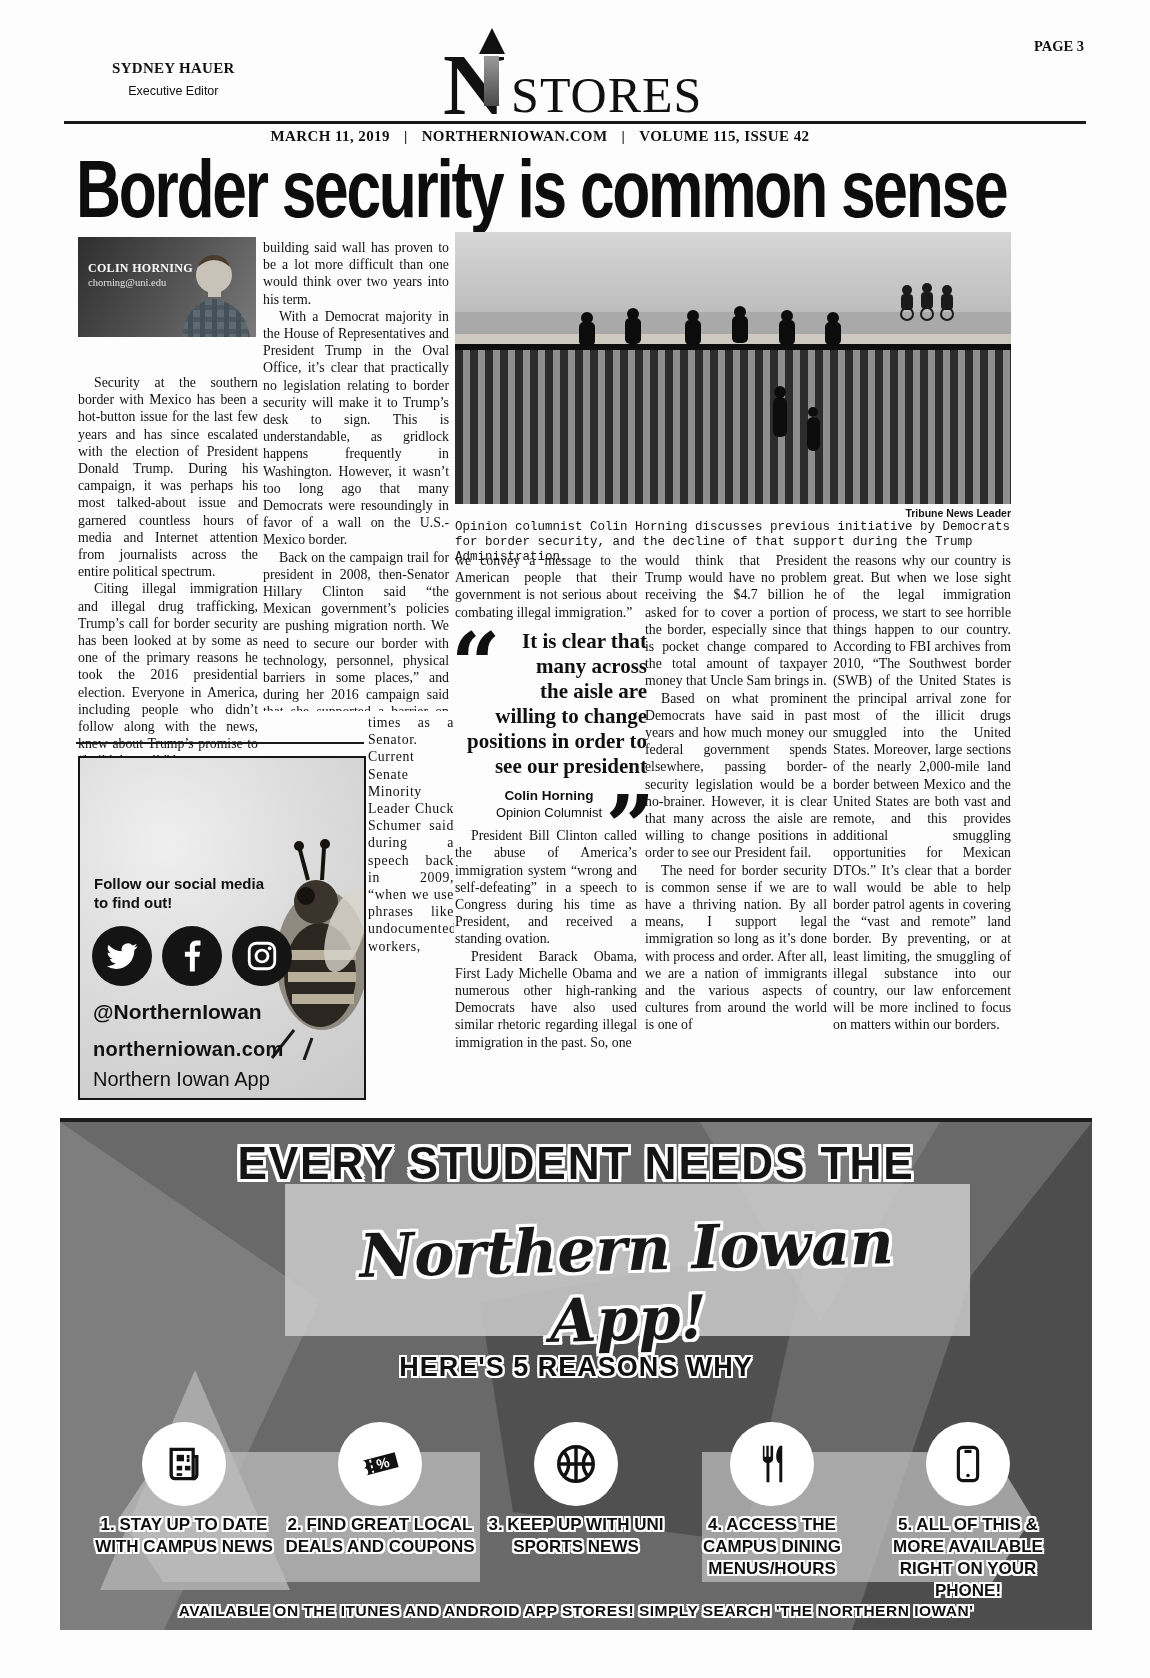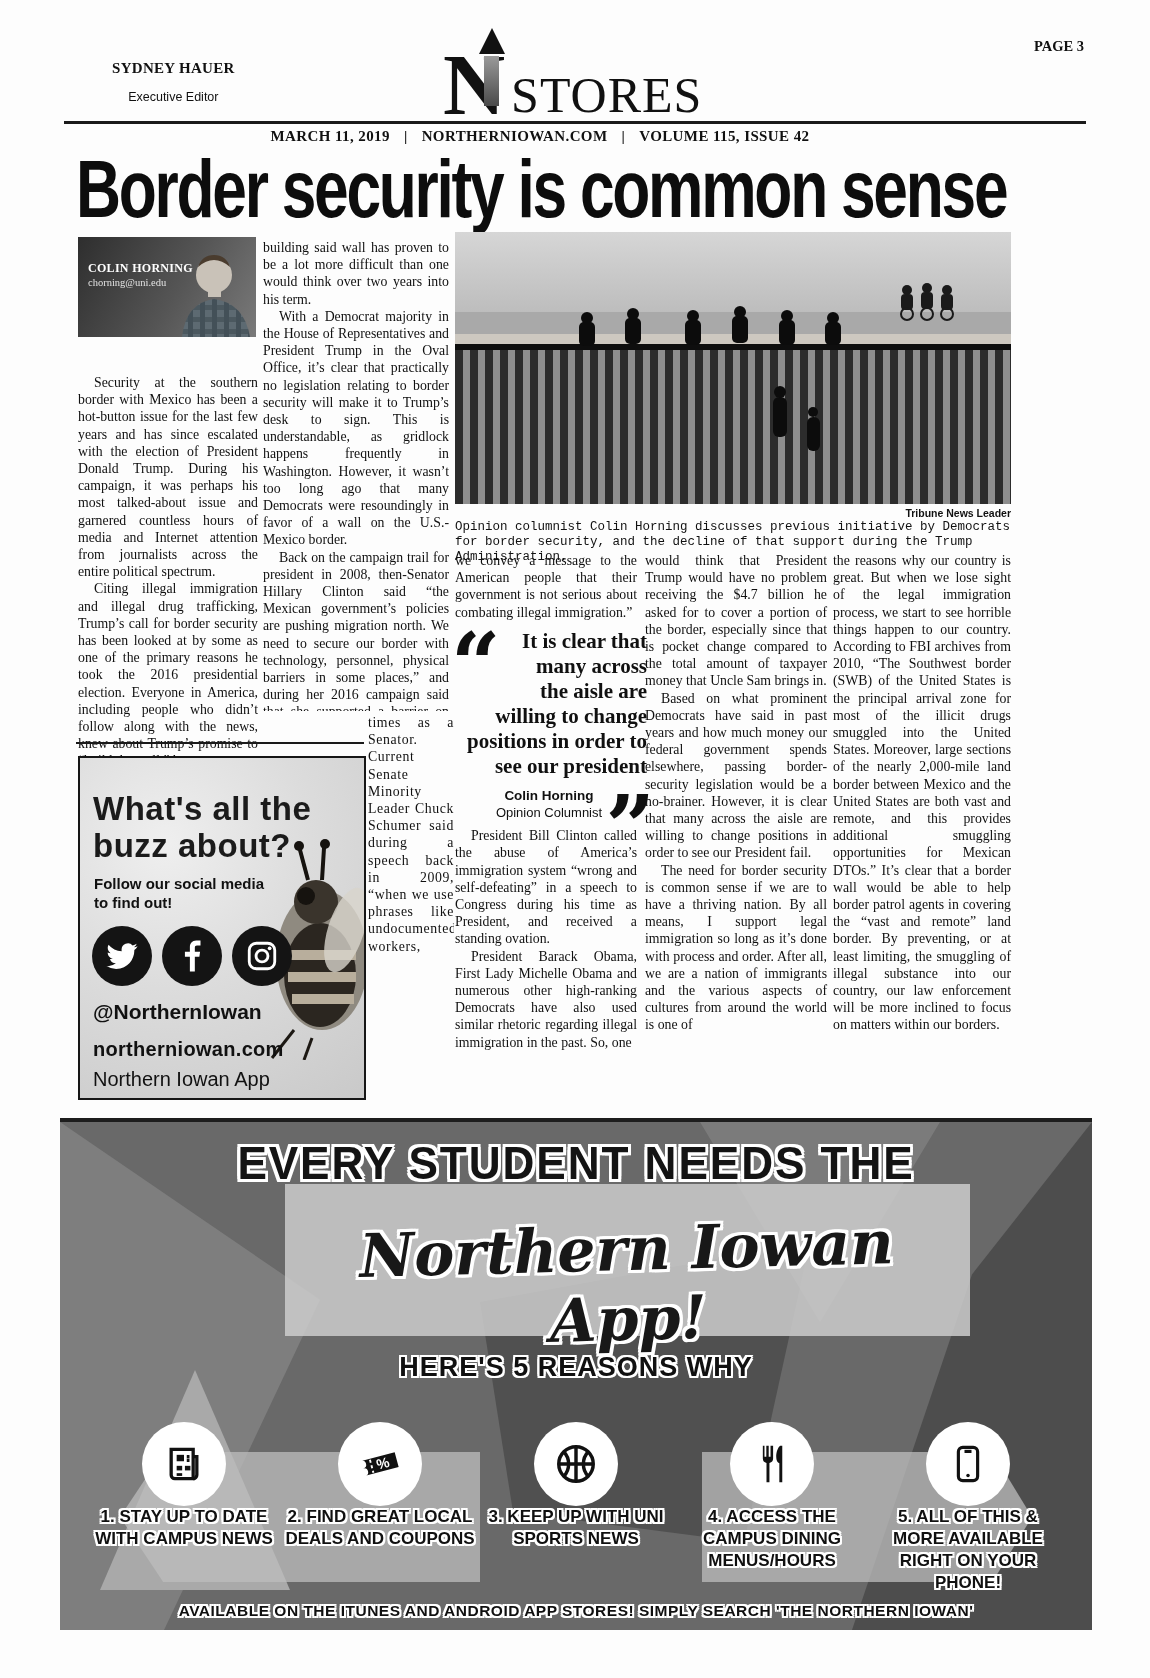--- a/index.html
+++ b/index.html
@@ -2,21 +2,21 @@
 <html><head>
 <meta charset="utf-8">
 <style>
   html,body{margin:0;padding:0;background:#e8e8e8;}
   #page{position:relative;width:1150px;height:1678px;background:#fdfdfd;margin:0 auto;
         font-family:"Liberation Serif",serif;color:#111;overflow:hidden;}
   .abs{position:absolute;}
 
   
   .editor-name{font-weight:bold;font-size:15px;letter-spacing:.3px;}
-  .editor-title{font-family:"Liberation Sans",sans-serif;font-size:12.5px;margin-top:13px;}
+  .editor-title{font-family:"Liberation Sans",sans-serif;font-size:12.5px;margin-top:7px;}
   .page-num{font-weight:bold;font-size:14.5px;}
   .logo-n{font-family:"Liberation Serif",serif;font-weight:bold;font-size:86px;line-height:1;}
   .logo-arrow{width:0;height:0;border-left:13px solid transparent;border-right:13px solid transparent;
               border-bottom:26px solid #111;}
   .logo-section{font-family:"Liberation Serif",serif;font-size:50px;letter-spacing:1px;line-height:1;}
   .rule{background:#1a1a1a;}
   .dateline{font-weight:bold;font-size:15px;letter-spacing:.4px;}
   .dateline .sep{padding:0 14px;font-weight:bold;}
 
   
@@ -74,21 +74,21 @@
   .ad-panel{background:rgba(205,205,205,.85);}
   .ad-script{font-family:"DejaVu Serif",serif;font-style:italic;font-weight:bold;font-size:60px;
              color:#181818;text-align:center;transform:rotate(-1.5deg);}
   .ad-why{font-family:"Liberation Sans",sans-serif;font-weight:bold;font-size:27px;letter-spacing:1px;
           color:#101010;text-align:center;line-height:34px;}
   .reasons-row{display:flex;justify-content:space-between;padding:0 28px;}
   .reason{width:192px;display:flex;flex-direction:column;align-items:center;}
   .reason-circle{width:84px;height:84px;border-radius:50%;background:#fff;display:flex;
                  align-items:center;justify-content:center;}
   .reason-label{font-family:"Liberation Sans",sans-serif;font-weight:bold;font-size:17px;line-height:22px;
-                color:#101010;text-align:center;margin-top:0;}
+                color:#101010;text-align:center;margin-top:8px;}
   .ad-footer{font-family:"Liberation Sans",sans-serif;font-weight:bold;font-size:15.5px;letter-spacing:.5px;
              color:#101010;text-align:center;}
 </style>
 </head>
 <body>
 
 <div id="page">
 
   <div class="abs" style="left:112px;top:60px;text-align:center;">
     <div class="editor-name">SYDNEY HAUER</div>
@@ -235,21 +235,20 @@
       <circle cx="74" cy="92" r="22" fill="#3a342c"></circle>
       <circle cx="64" cy="86" r="9" fill="#16130f"></circle>
       <line x1="66" y1="70" x2="58" y2="40" stroke="#16130f" stroke-width="4"></line>
       <line x1="80" y1="70" x2="82" y2="38" stroke="#16130f" stroke-width="4"></line>
       <circle cx="57" cy="36" r="5" fill="#16130f"></circle>
         <circle cx="83" cy="34" r="5" fill="#16130f"></circle>
       <ellipse cx="104" cy="120" rx="18" ry="44" fill="#d8d4cc" opacity=".8" transform="rotate(18 104 120)"></ellipse>
       <line x1="52" y1="220" x2="30" y2="248" stroke="#1c1813" stroke-width="3"></line>
       <line x1="70" y1="228" x2="62" y2="250" stroke="#1c1813" stroke-width="3"></line>
     </svg>
-    <div class="buzz-head abs" style="left:13px;top:32px;width:262px;">What's all the buzz about?</div>
     <div class="buzz-sub abs" style="left:14px;top:116px;width:175px;">Follow our social media to find out!</div>
     <div class="abs" style="left:12px;top:168px;display:flex;">
       <div class="soc-circle">
         <svg width="34" height="34" viewBox="0 0 24 24">
             <path fill="#fff" d="M23 5.1c-.8.4-1.7.6-2.6.8a4.5 4.5 0 0 0 2-2.5c-.9.5-1.9.9-2.9 1.1a4.5 4.5 0 0 0-7.8 3.1c0 .4 0 .7.1 1A12.8 12.8 0 0 1 2.5 4a4.5 4.5 0 0 0 1.4 6 4.4 4.4 0 0 1-2-.5v.1c0 2.2 1.5 4 3.6 4.4a4.6 4.6 0 0 1-2 .1 4.5 4.5 0 0 0 4.2 3.1A9 9 0 0 1 1 19.1a12.7 12.7 0 0 0 6.9 2c8.3 0 12.8-6.9 12.8-12.8v-.6c.9-.6 1.6-1.4 2.3-2.6z"></path>
           </svg>
       </div>
       <div class="soc-circle">
         <svg width="34" height="34" viewBox="0 0 24 24">
             <path fill="#fff" d="M15.5 4.5H18V1h-3c-3 0-4.5 2.1-4.5 4.6V9H7v3.5h3.5V23H14V12.5h3.2l.5-3.5H14V6c0-1 .5-1.5 1.5-1.5z"></path>

